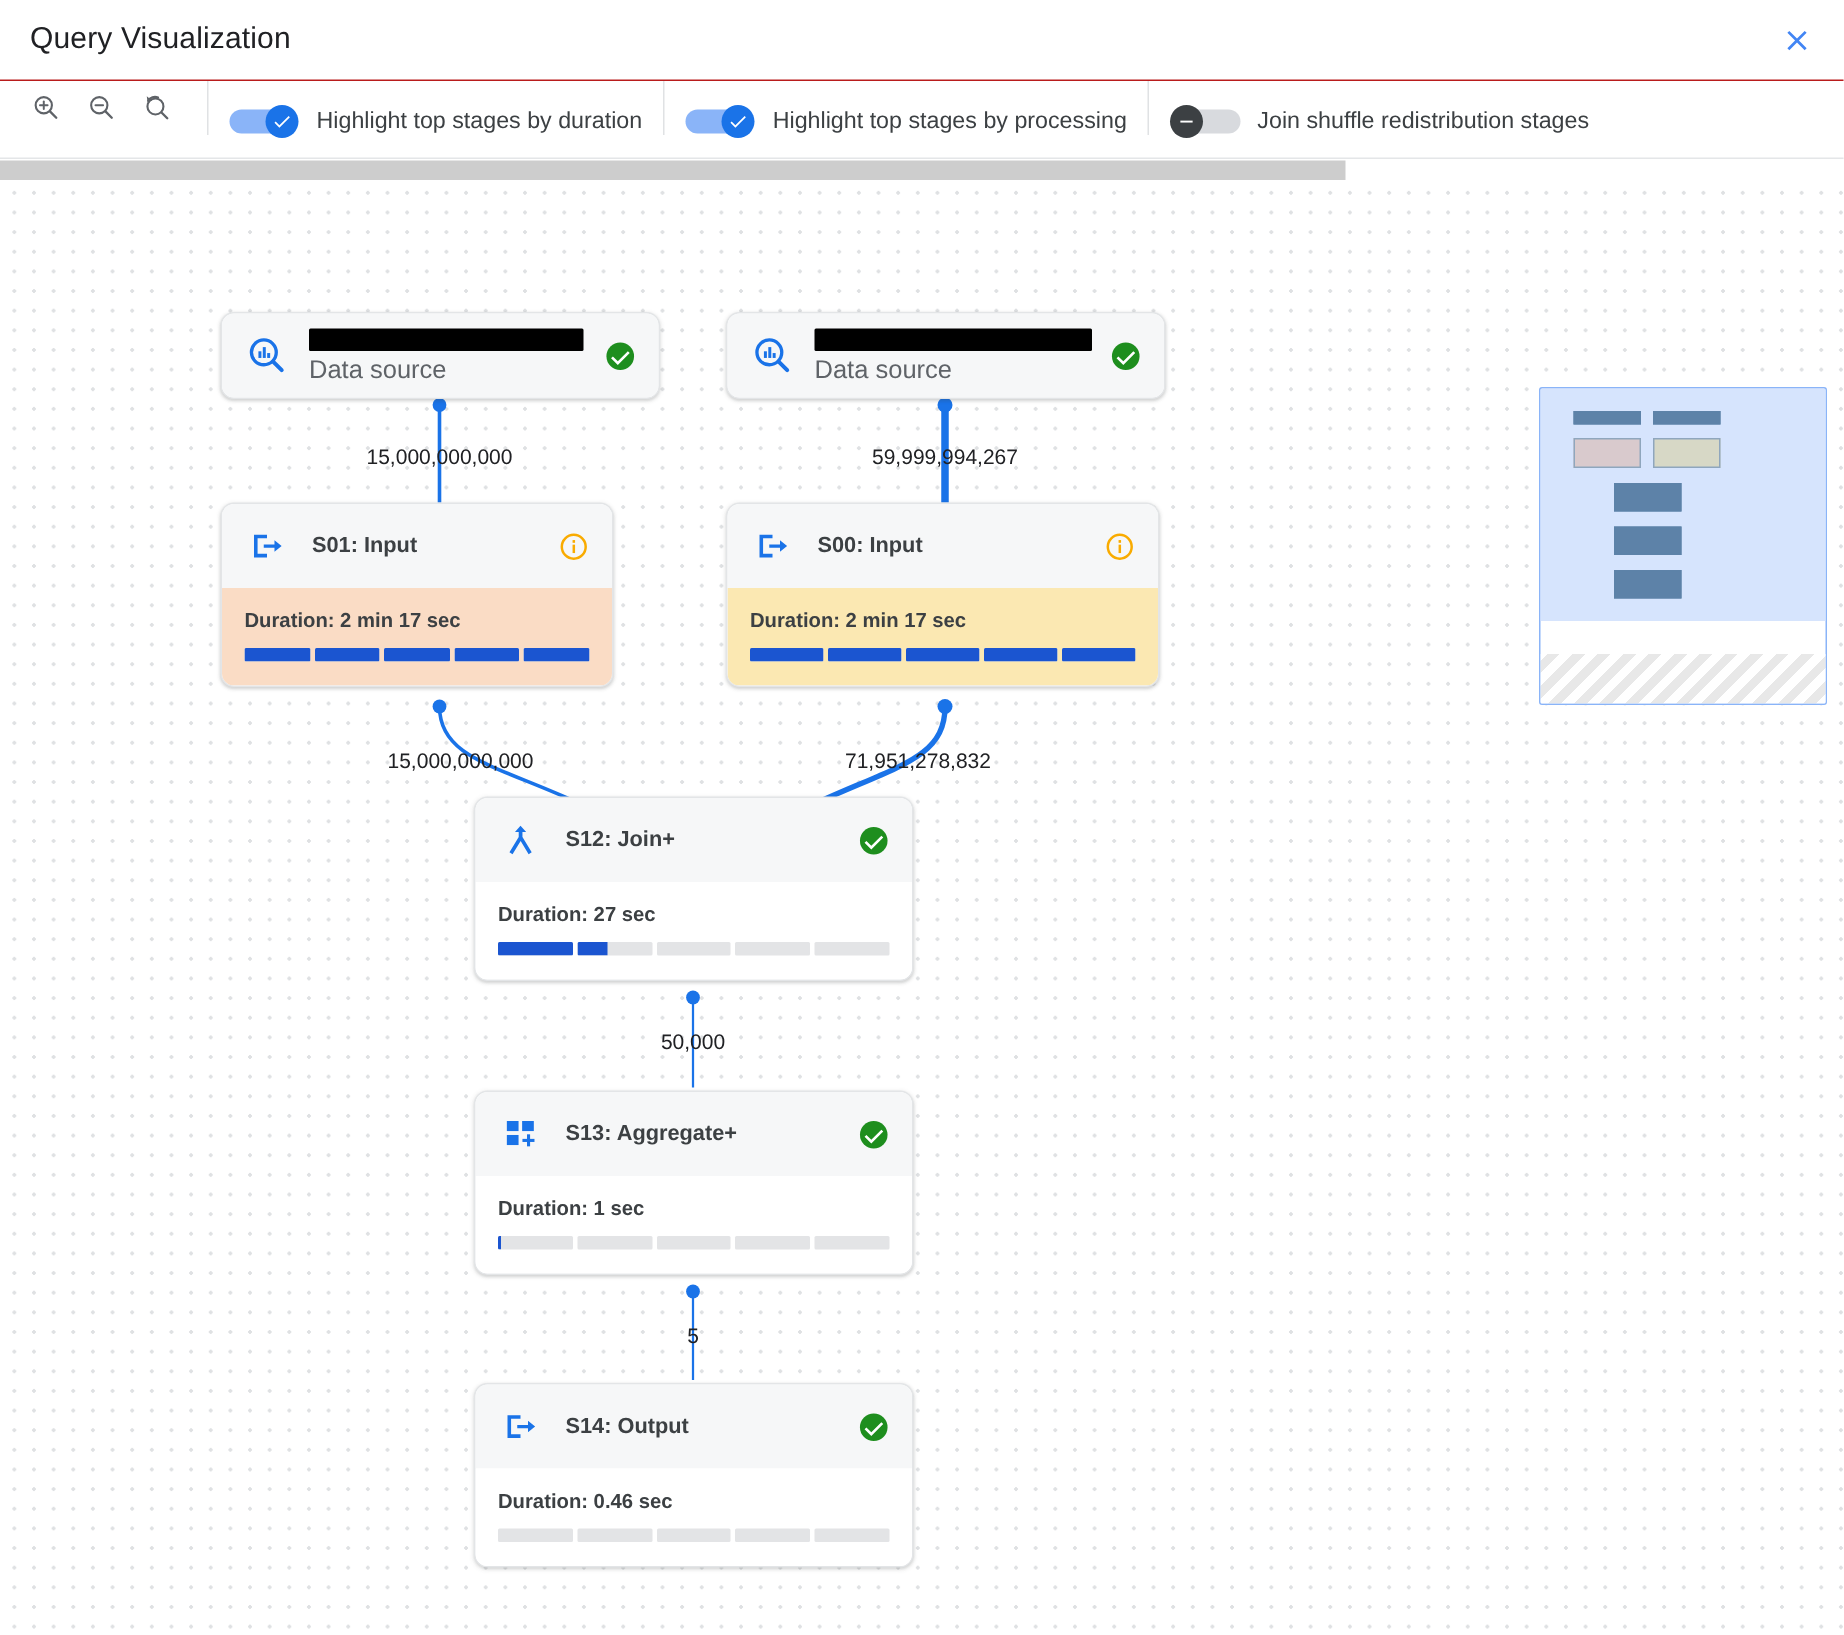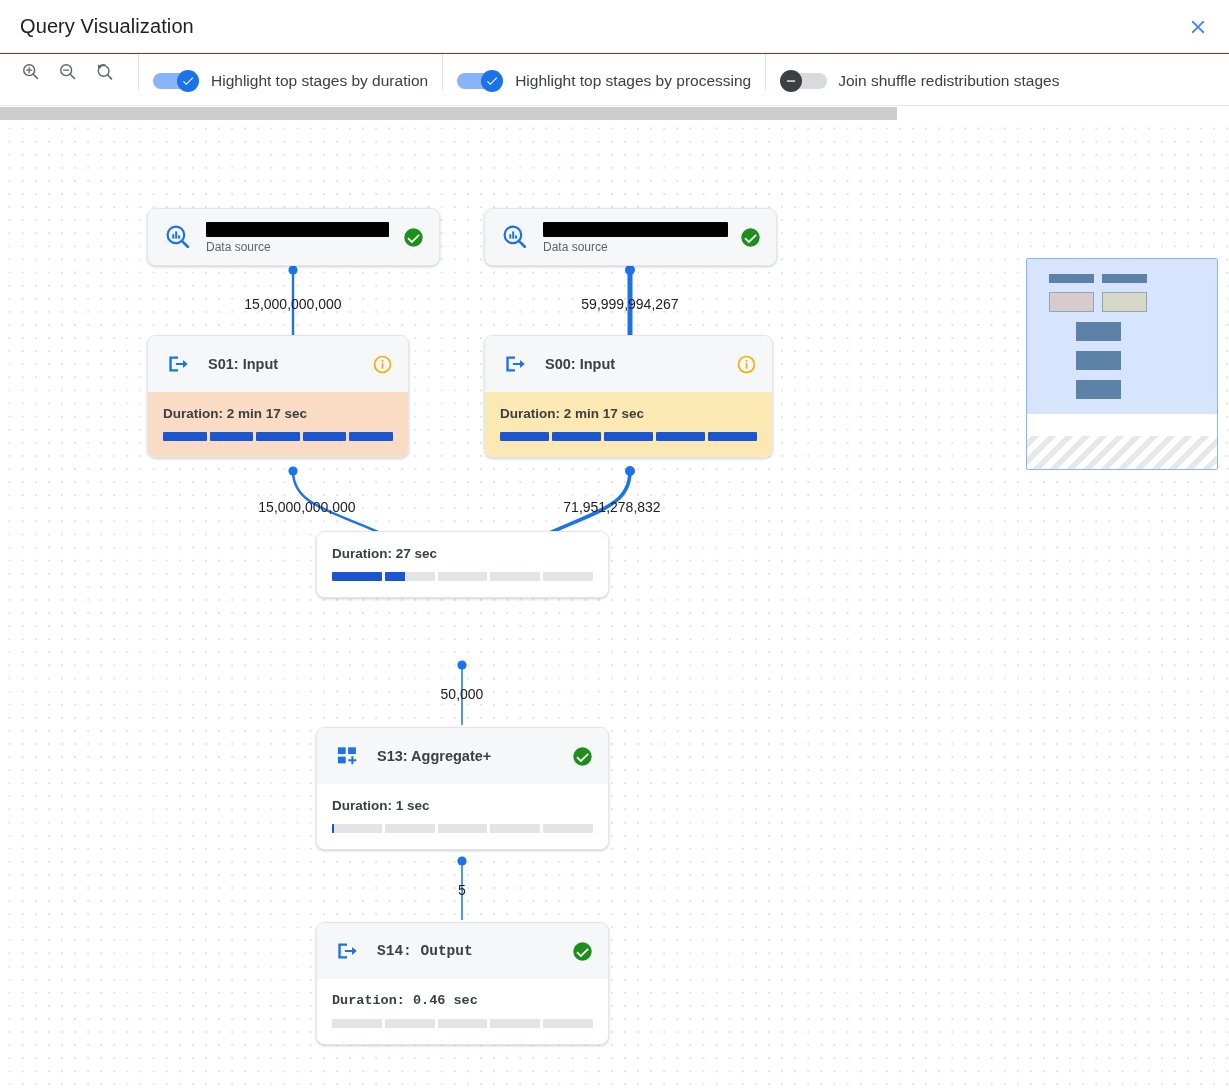--- a/index.html
+++ b/index.html
@@ -138,21 +138,21 @@
 
   
   .src-text { margin-left: 13px; flex: 1; padding-top: 2px; }
   .redacted {
     height: 15px;
     background: #000000;
     border-radius: 1px;
     margin-bottom: 3px;
   }
   .src-sub {
-    font-size: 12px;
+    font-size: 17px;
     color: #5f6368;
   }
 
   .node-body {
     padding: 14px 15px 16px 15px;
   }
   .dur-text {
     font-size: 13.5px;
     font-weight: bold;
     color: #3c4043;
@@ -453,20 +453,34 @@
             <div class="fill" style="width:100%"></div>
           </div>
       </div>
     </div>
   </div>
 
   <div class="edge-label" style="left:307px; top:379px;">15,000,000,000</div>
   <div class="edge-label" style="left:612px; top:379px;">71,951,278,832</div>
 
   <div class="node" style="left:316px; top:411px; width:293px;">
+    <div class="node-head">
+      <div class="node-icon">
+        <svg width="26" height="26" viewBox="0 0 24 24">
+          <path d="M12 3.2 L8.6 7 h2.3 v3.1 L5.2 19.6 l1.9 1.2 5.0-8.2 4.9 8.2 1.9-1.2 -5.7-9.5 V7 h2.3 z" fill="#1a73e8"></path>
+        </svg>
+      </div>
+      <div class="node-title">S12: Join+</div>
+      <div class="node-status">
+        <svg width="23" height="23" viewBox="0 0 24 24">
+          <circle cx="12" cy="12" r="9.6" fill="#1e8e1e"></circle>
+          <path d="M10.3 15.5 6.9 12.1l-1.3 1.3 4.7 4.7 8.3-8.3-1.3-1.3z" fill="#ffffff"></path>
+        </svg>
+      </div>
+    </div>
     <div class="node-body" style="background:#ffffff;">
       <div class="dur-text">Duration: 27 sec</div>
       <div class="bar">
         <div class="seg">
             <div class="fill" style="width:100%"></div>
           </div>
         <div class="seg">
             <div class="fill" style="width:40%"></div>
           </div>
         <div class="seg">
@@ -520,21 +534,21 @@
           </div>
         <div class="seg">
             <div class="fill" style="width:0%"></div>
           </div>
       </div>
     </div>
   </div>
 
   <div class="edge-label" style="left:462px; top:762px;">5</div>
 
-  <div class="node" style="left:316px; top:802px; width:293px;font-family:Liberation Mono, monospace;">
+  <div class="node" style="left:316px; top:802px; width:293px;">
     <div class="node-head">
       <div class="node-icon">
         <svg width="26" height="26" viewBox="0 0 24 24">
           <path d="M4 5 h8 v2.2 H6.2 v9.6 H12 V19 H4 z" fill="#1a73e8"></path>
           <path d="M10 11 h6.6 v-2.6 L21 12 l-4.4 3.6 V13 H10 z" fill="#1a73e8"></path>
         </svg>
       </div>
       <div class="node-title">S14: Output</div>
       <div class="node-status">
         <svg width="23" height="23" viewBox="0 0 24 24">

